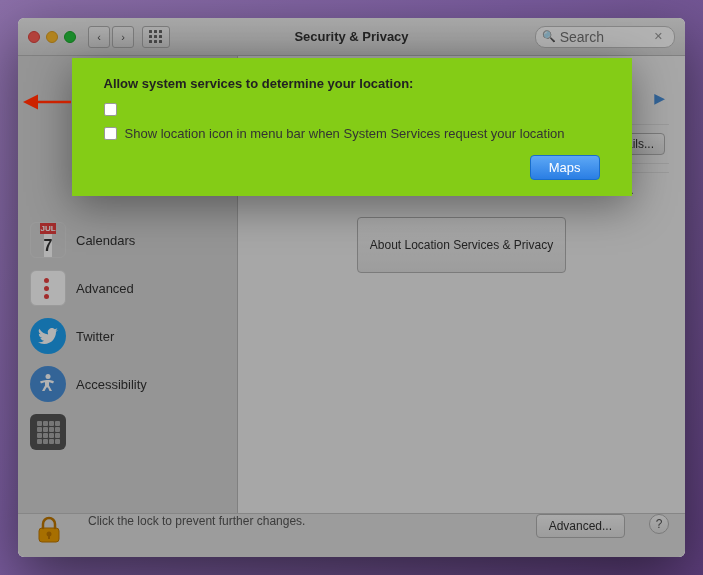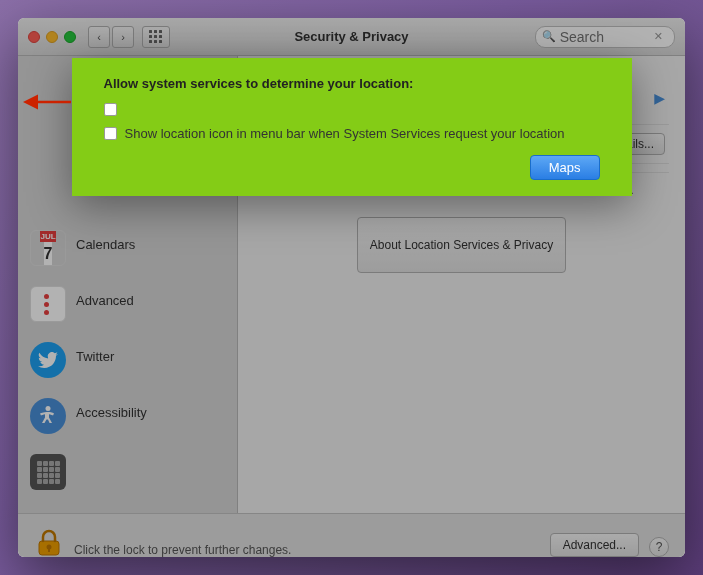--- a/index.html
+++ b/index.html
@@ -165,21 +165,20 @@
     }
 
     .sidebar-icon {
       width: 36px;
       height: 36px;
       flex-shrink: 0;
       display: flex;
       align-items: center;
       justify-content: center;
       border-radius: 8px;
-      margin-top: 8px;
     }
 
     .sidebar-label {
       font-size: 13px;
       color: #333;
     }
 
     
     .main-panel {
       flex: 1;
@@ -277,23 +276,23 @@
       margin-left: auto;
       margin-right: auto;
     }
 
     
     .bottom-bar {
       height: 44px;
       background: #e0e0e0;
       border-top: 1px solid #c0c0c0;
       display: flex;
-      align-items: flex-end;
+      align-items: flex-start;
       padding: 0 16px;
-      gap: 10px;
+      gap: 24px;
       flex-shrink: 0;
     }
 
     .lock-icon-container {
       width: 30px;
       height: 30px;
       position: relative;
     }
 
     .bottom-text {

